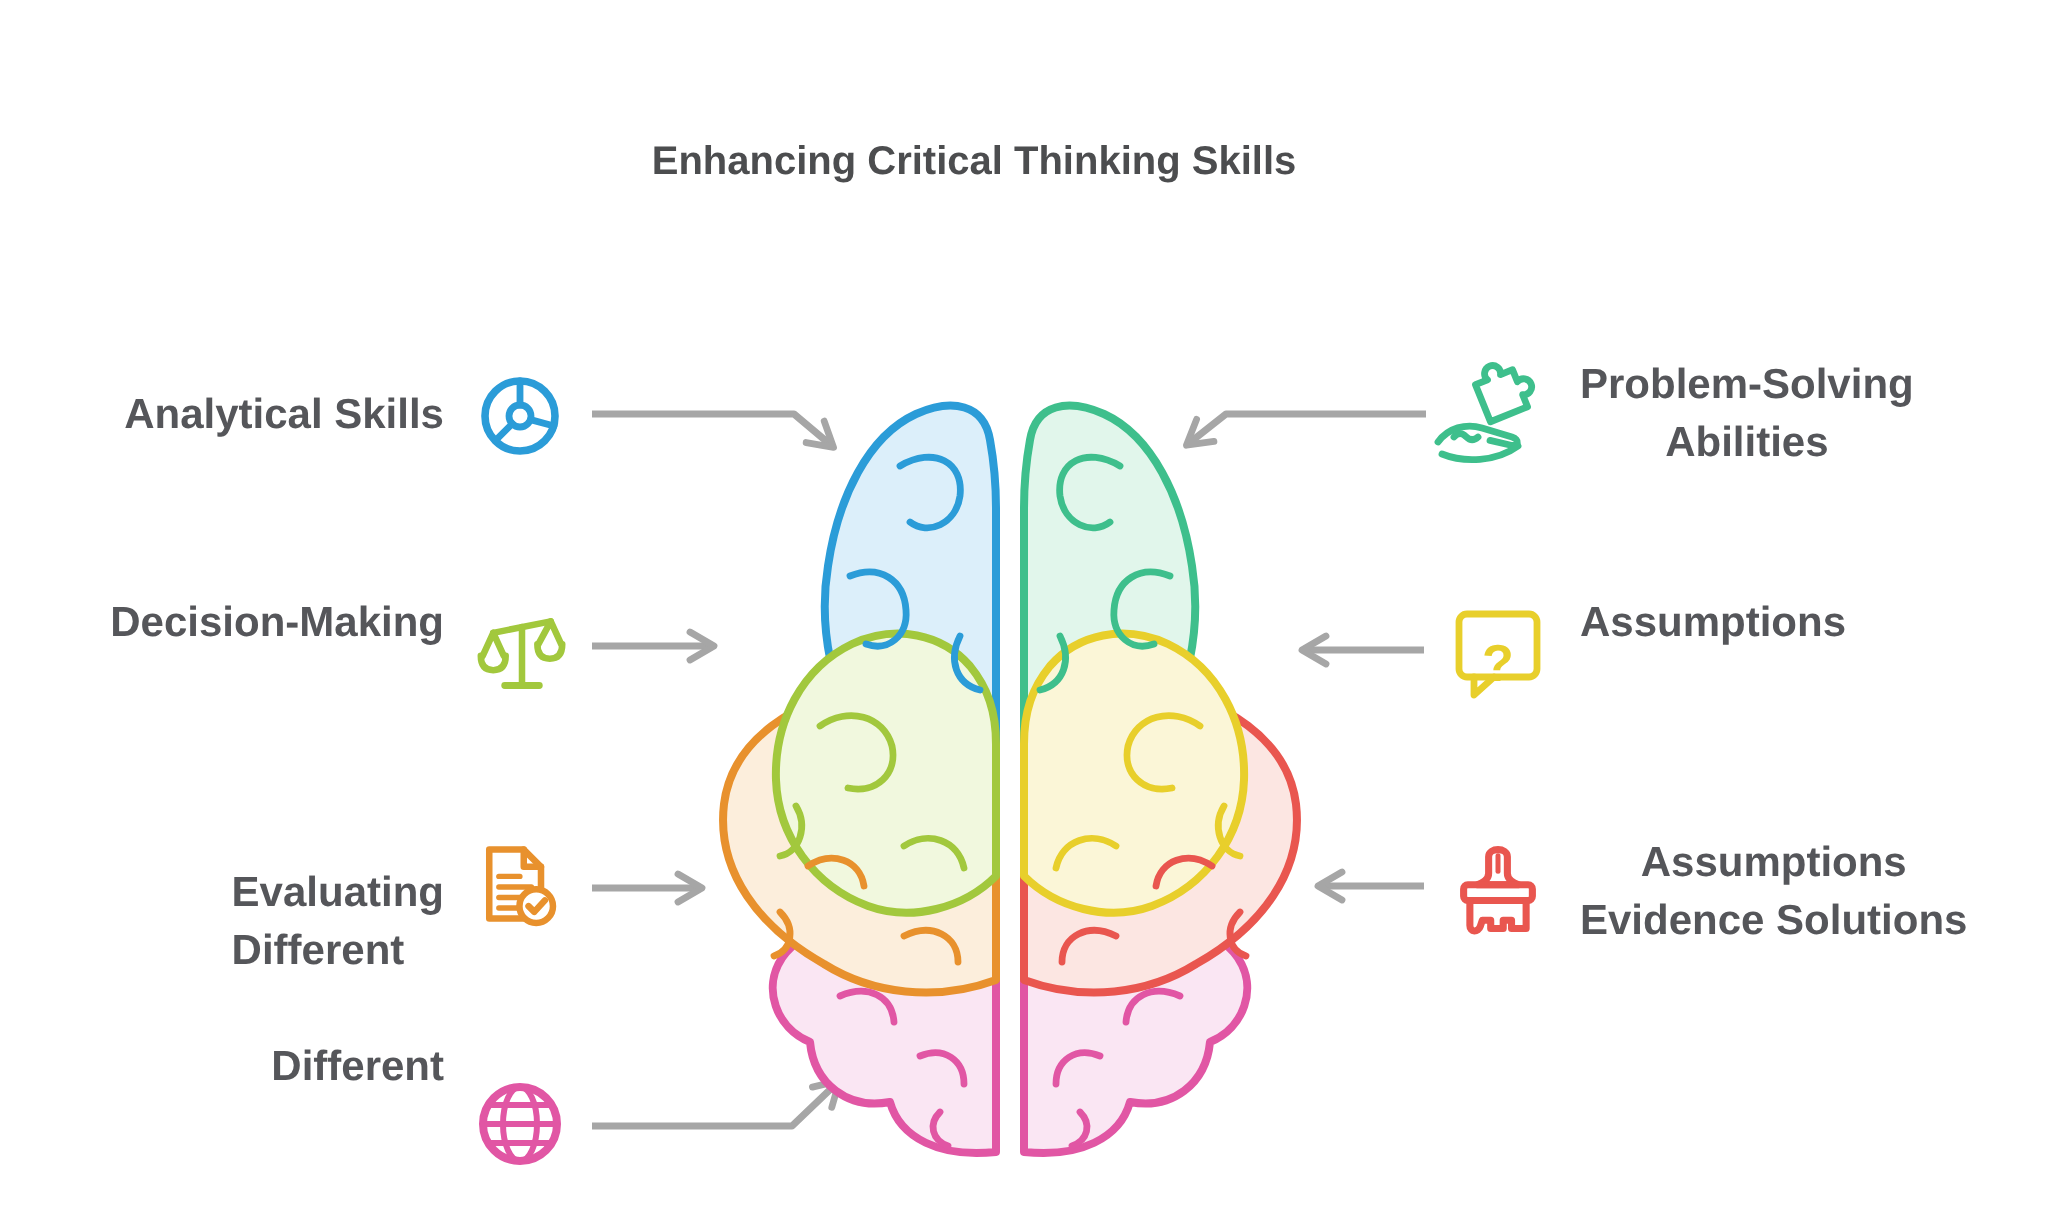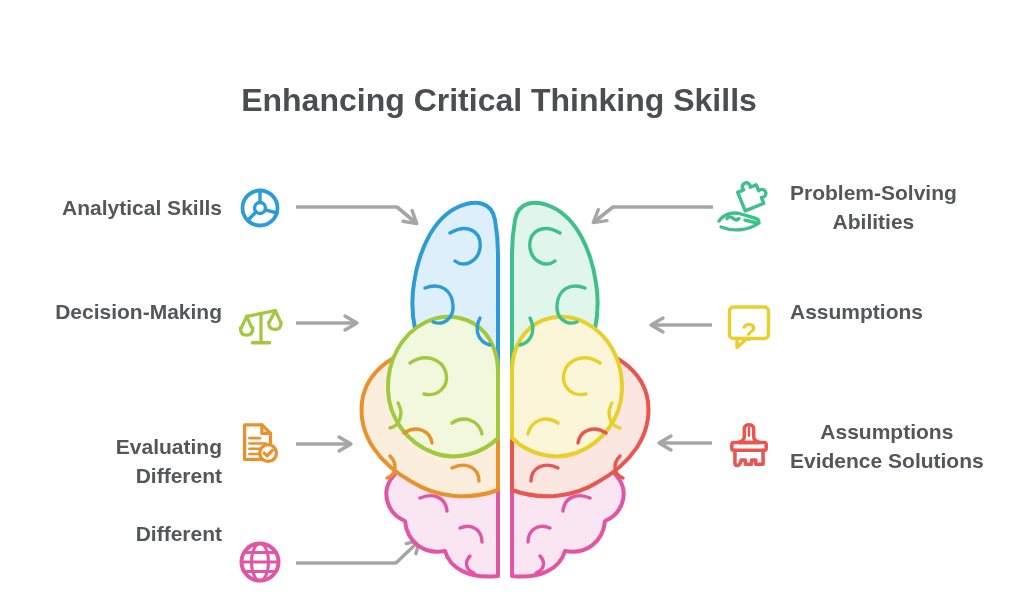--- a/index.html
+++ b/index.html
@@ -2,27 +2,27 @@
 <html style="--title: #4C4D4F; --text: #55565A; --arrow: #A6A6A6; --blue: #2B9CD8; --blue_fill: #DCEFFA; --green: #A2C83D; --green_fill: #F1F8DE; --orange: #E8912D; --orange_fill: #FCEEDC; --pink: #E156A4; --pink_fill: #FAE6F3; --teal: #3EBF8C; --teal_fill: #E1F6EB; --yellow: #E8CF2B; --yellow_fill: #FBF6D7; --red: #E9564F; --red_fill: #FCE6E2;"><head>
 <meta charset="utf-8">
 <style>
   html,body{margin:0;padding:0;background:#fff;}
   .stage{
     position:relative;width:1024px;height:611px;background:#fff;overflow:hidden;
     font-family:"Liberation Sans",sans-serif;
   }
   .title{
     position:absolute;top:70px;left:487px;transform:translateX(-50%);
-    margin:12px;font-size:32px;font-weight:700;color:var(--title);white-space:nowrap;
+    margin:0;font-size:20px;font-weight:700;color:var(--title);white-space:nowrap;
   }
   .label{
     position:absolute;font-size:21px;font-weight:700;color:var(--text);
     line-height:29px;white-space:nowrap;
   }
-  .label.left{text-align:right;right:802px;}
+  .label.left{right:802px;}
   .label.right{text-align:center;left:790px;}
   .icon{position:absolute;}
   svg{display:block;overflow:visible;}
   .arrow{stroke:var(--arrow);stroke-width:3.6;fill:none;stroke-linejoin:round;stroke-linecap:butt;}
   #ah path{stroke:var(--arrow);stroke-width:3.4;fill:none;stroke-linecap:round;stroke-linejoin:round;}
   .ic{fill:none;stroke-width:3.4;stroke-linecap:round;stroke-linejoin:round;}
   .lobe{stroke-width:4;stroke-linejoin:round;}
   .sq{fill:none;stroke-width:3.4;stroke-linecap:round;}
   .st-blue{stroke:var(--blue)}     .fl-blue{fill:var(--blue_fill)}
   .st-green{stroke:var(--green)}   .fl-green{fill:var(--green_fill)}

